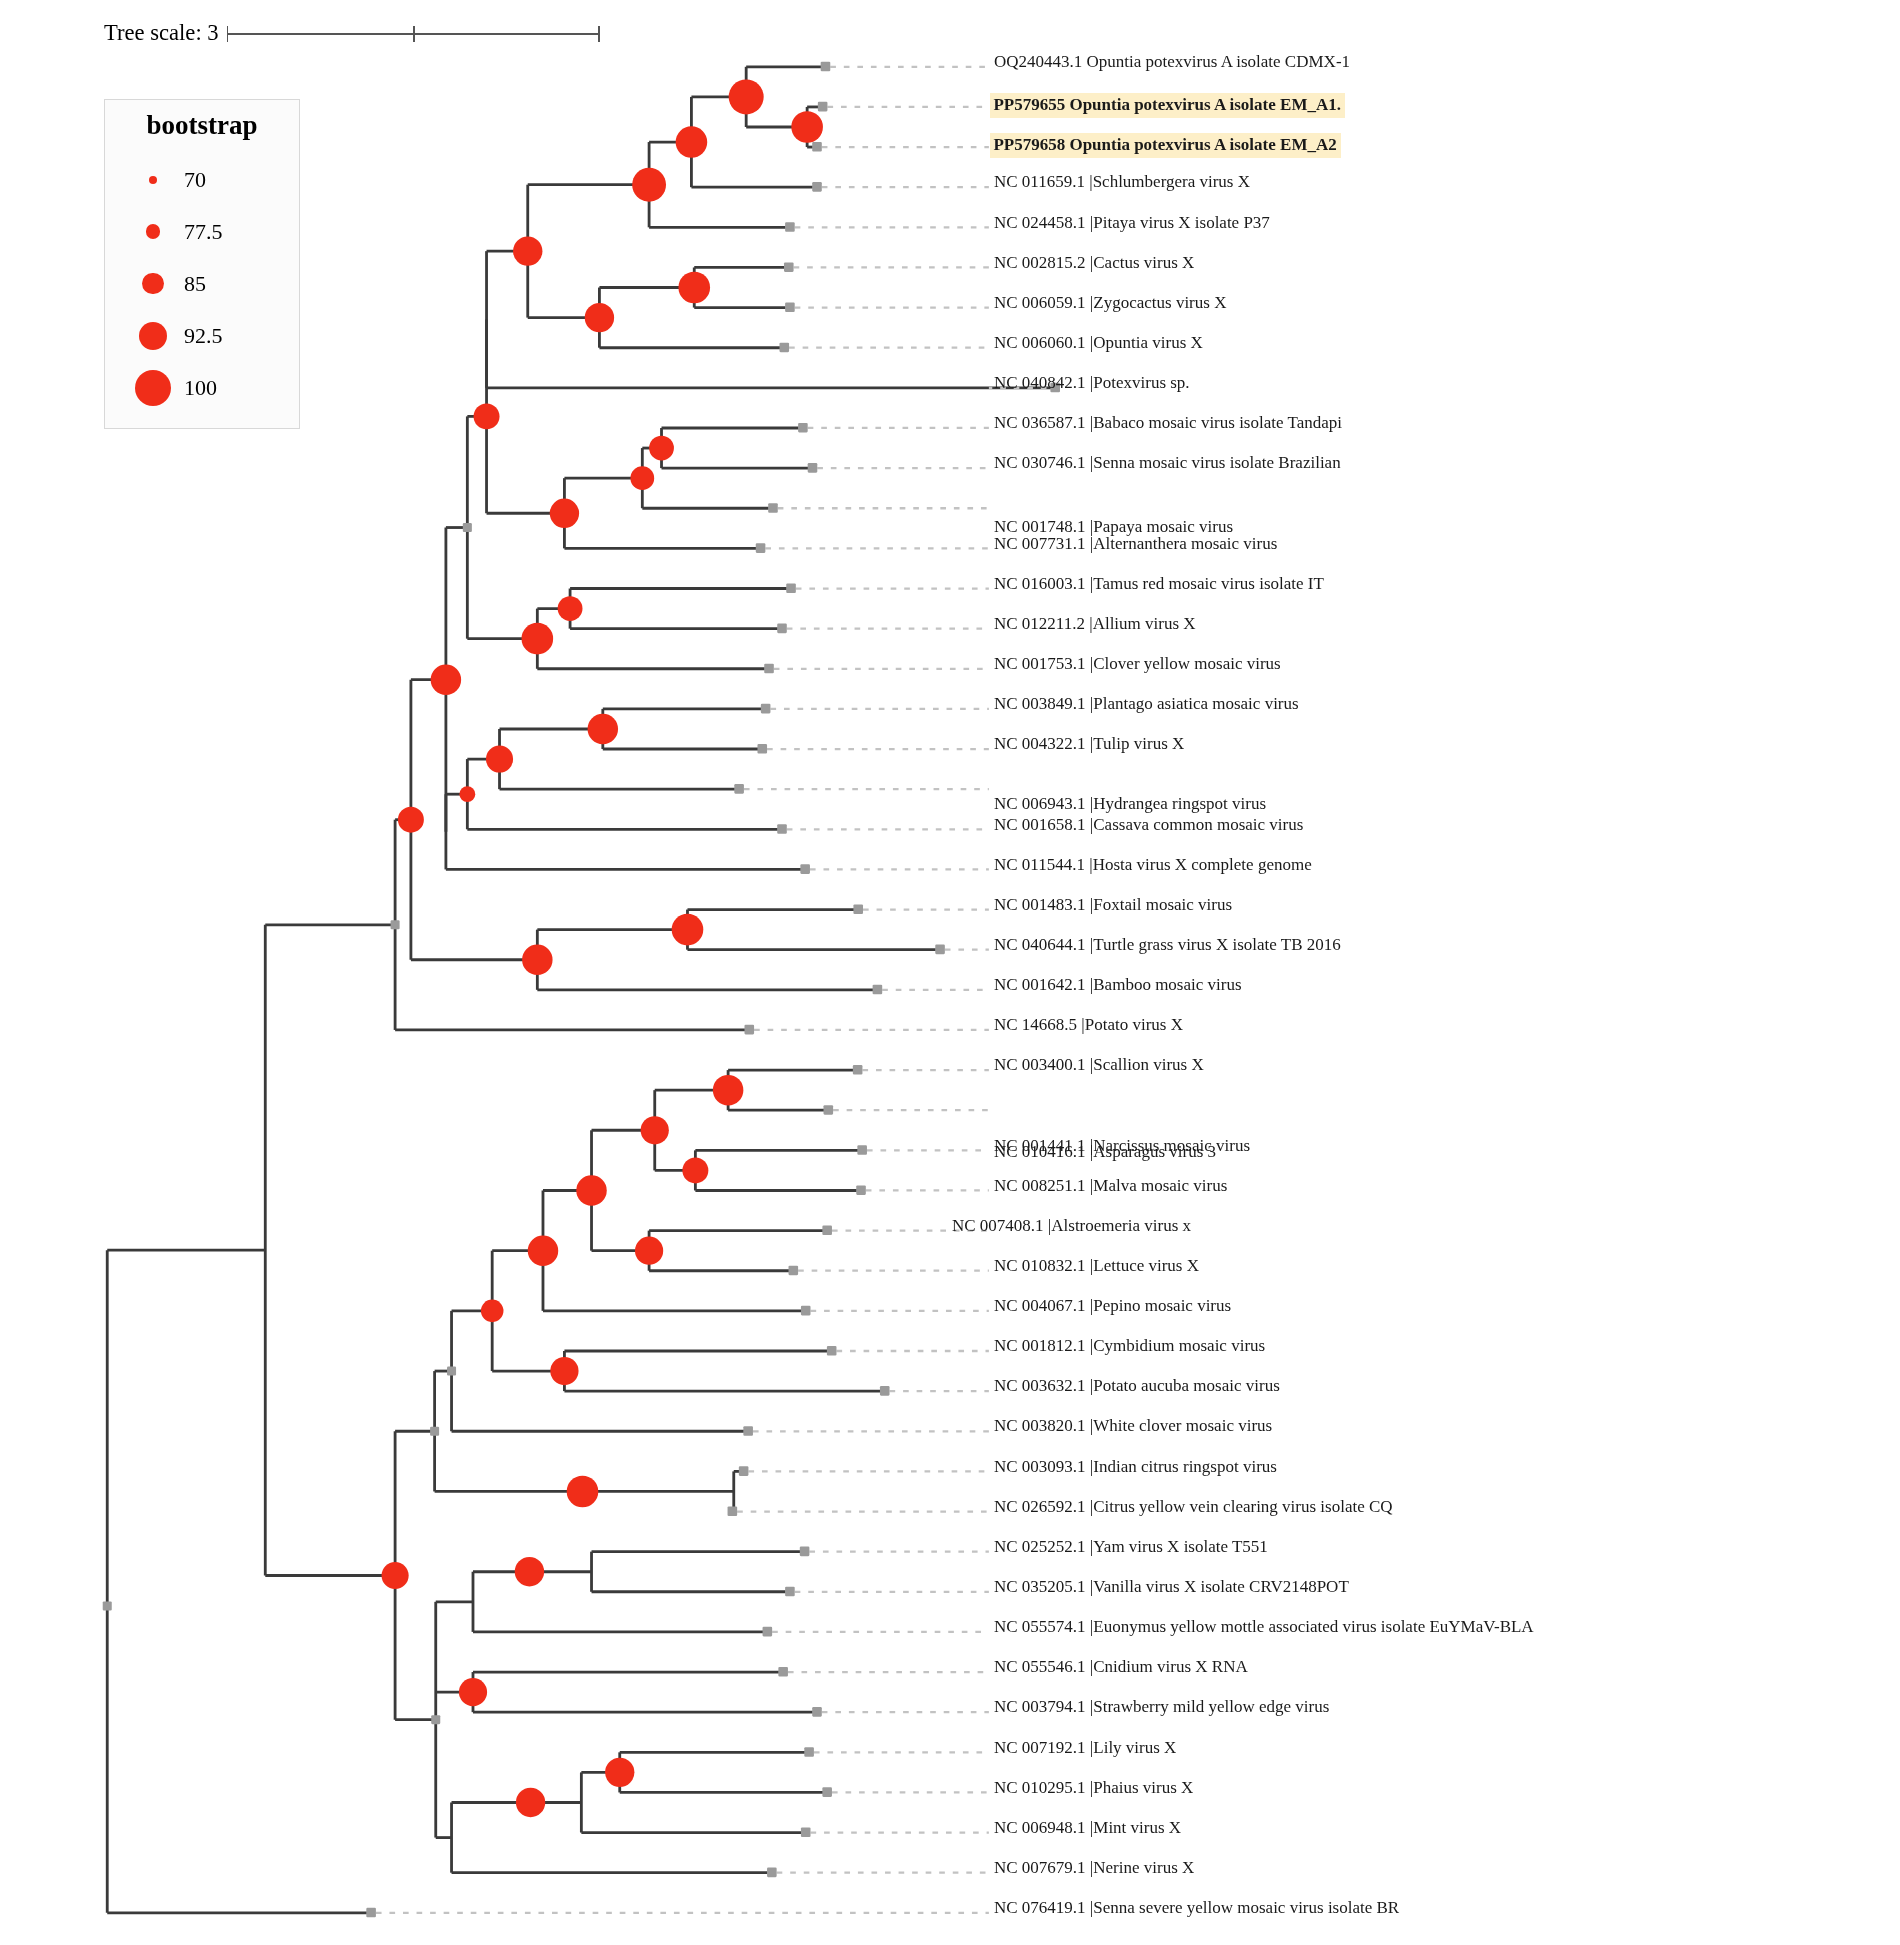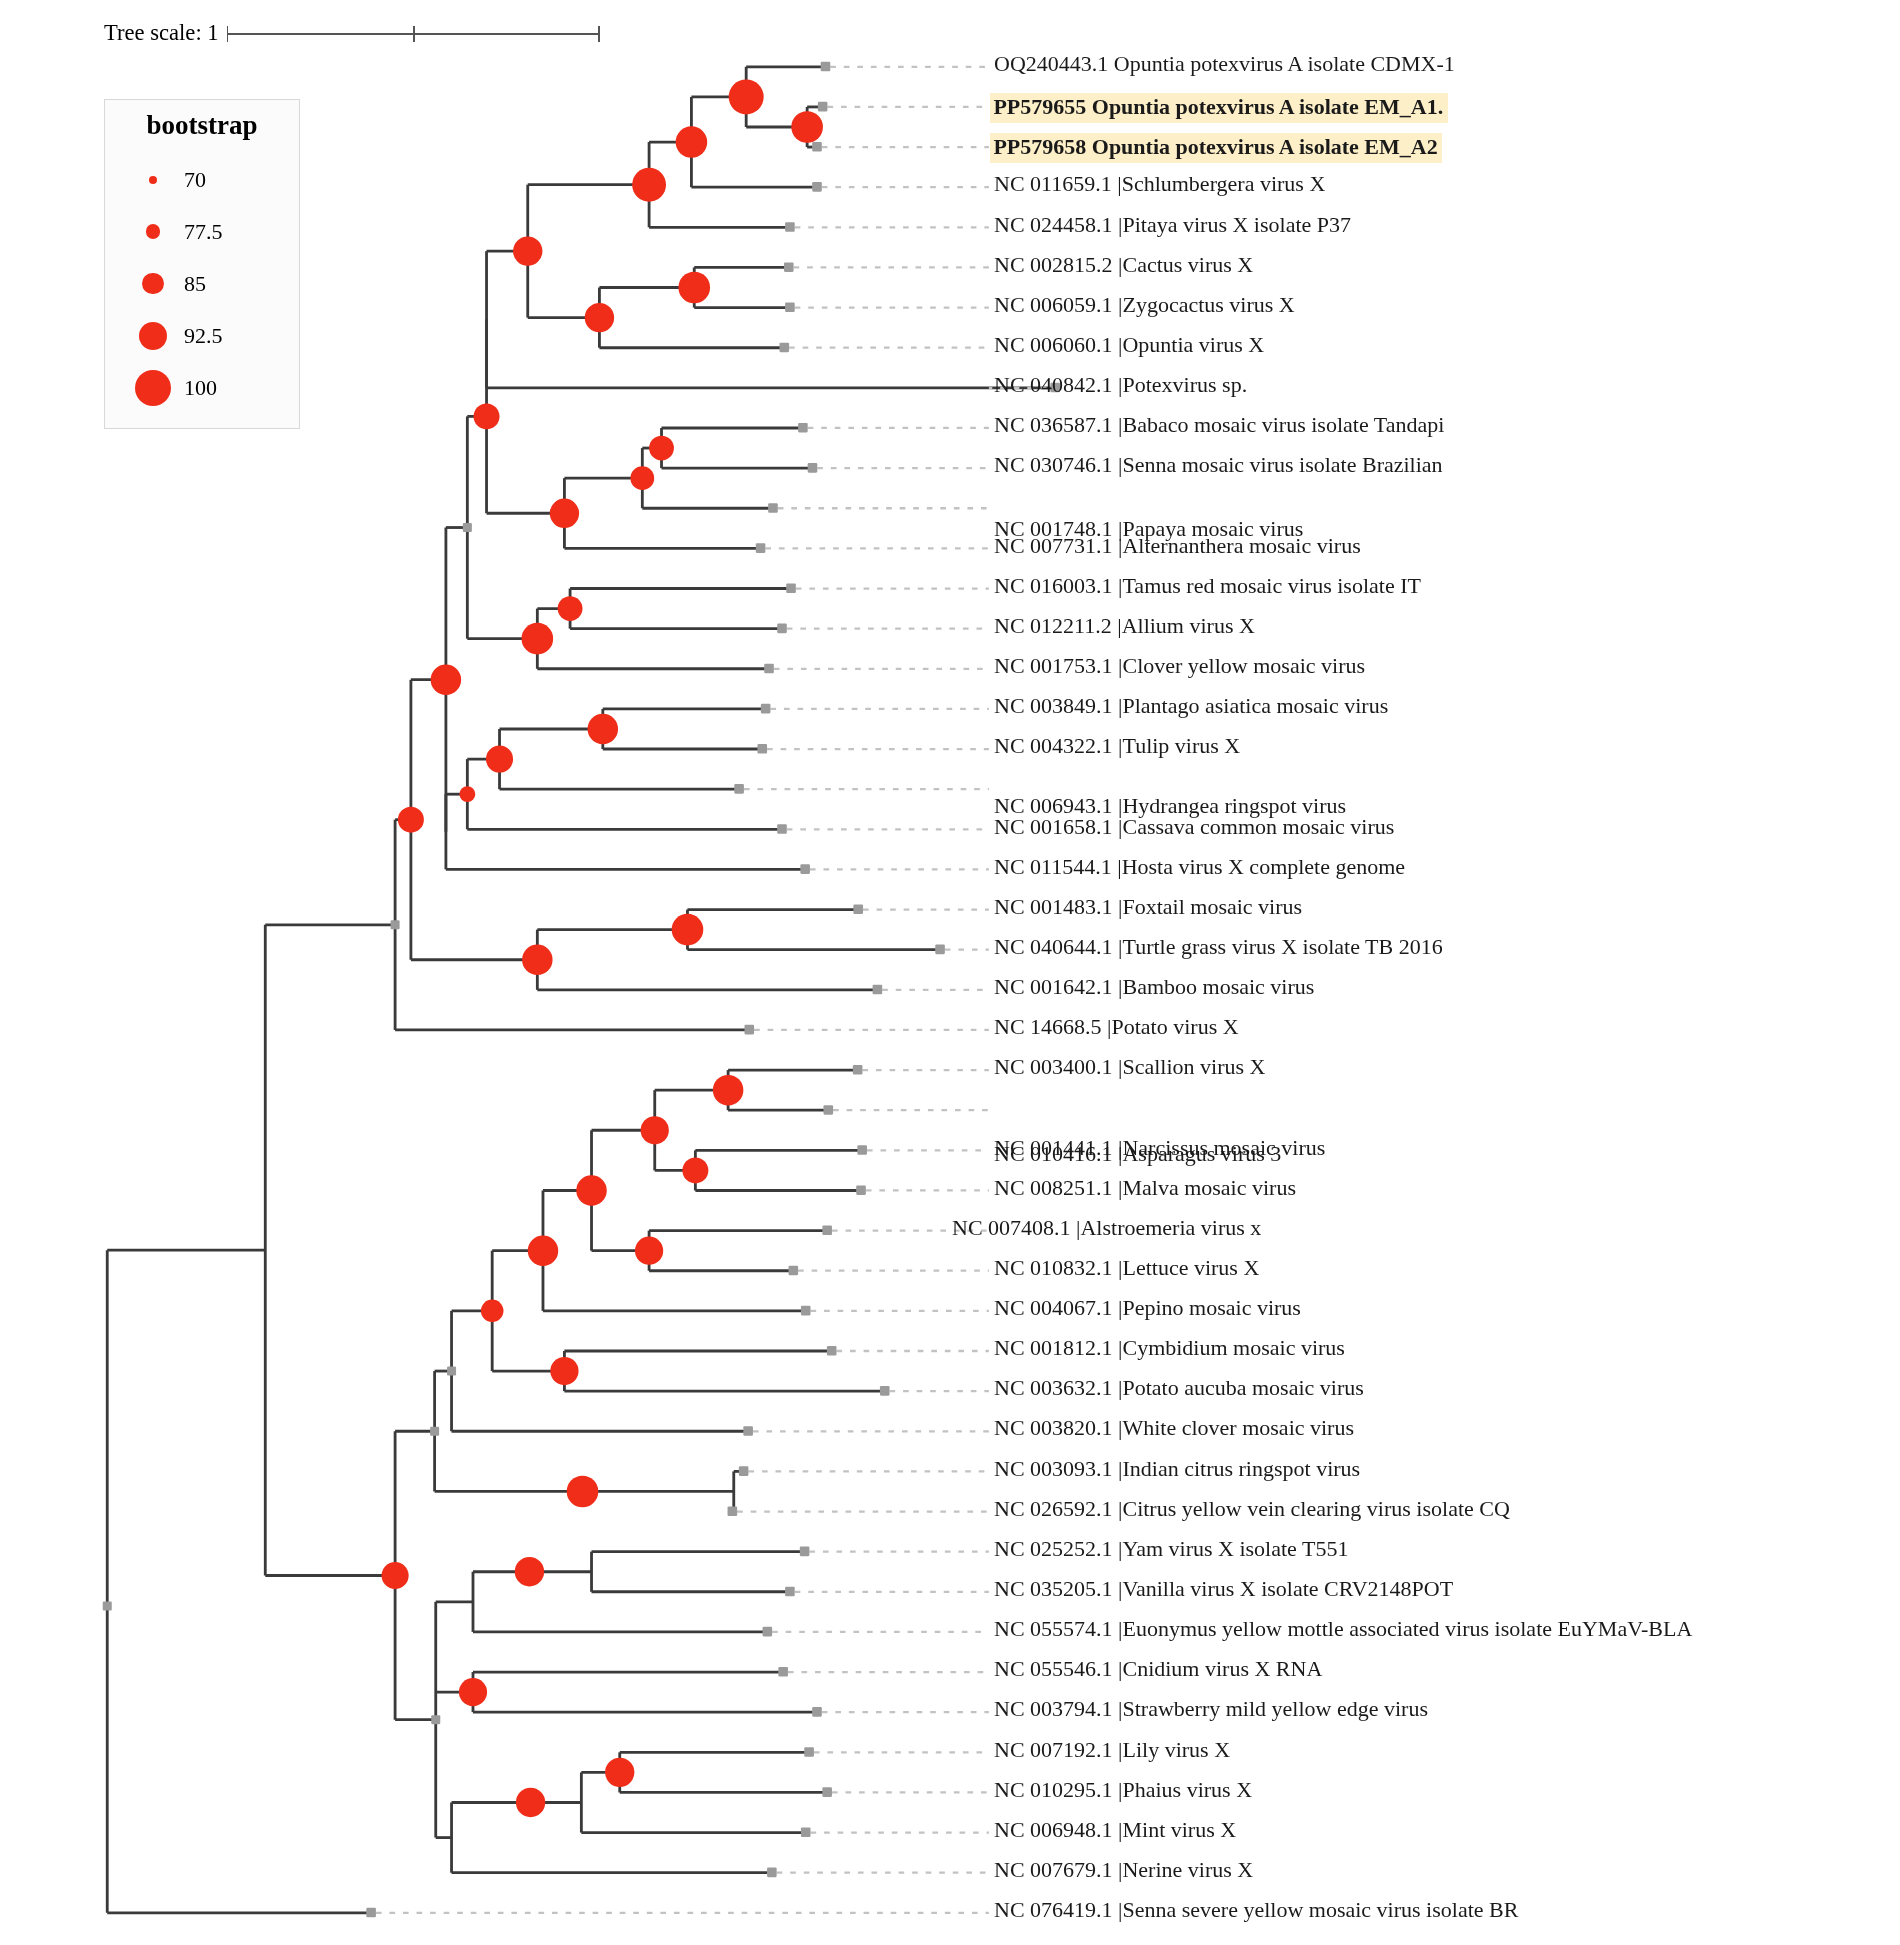--- a/index.html
+++ b/index.html
@@ -99,38 +99,38 @@
     display: block;
   }
   #legend .legend-value {
     font-size: 22px;
     color: #000;
   }
 
   
   .leaf-label {
     position: absolute;
-    font-size: 22px;
+    font-size: 17px;
     color: #1a1a1a;
     white-space: nowrap;
     line-height: 1;
   }
   .leaf-label.highlight {
     font-weight: bold;
     background: #fdefc8;
     padding: 3.4px 4.5px 4.5px 3.4px;
   }
 </style>
 </head>
 <body>
 
 <div id="page">
 
   <div id="scale-bar">
-    <span class="scale-label">Tree scale: 1</span>
+    <span class="scale-label">Tree scale: 3</span>
     <span class="scale-ruler">
       <span class="ruler-line"></span>
       <span class="tick t0"></span>
       <span class="tick t1"></span>
       <span class="tick t2"></span>
     </span>
   </div>
 
   <div id="legend">
     <div class="legend-title">bootstrap</div>

